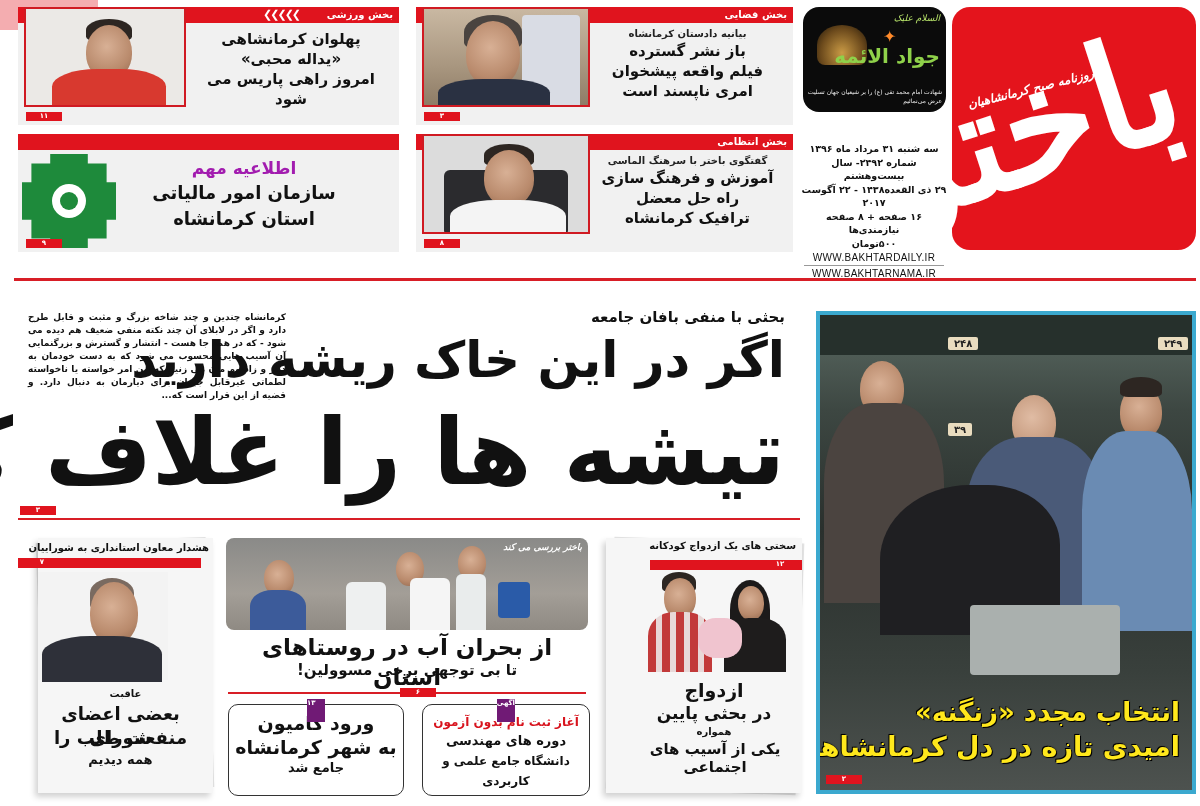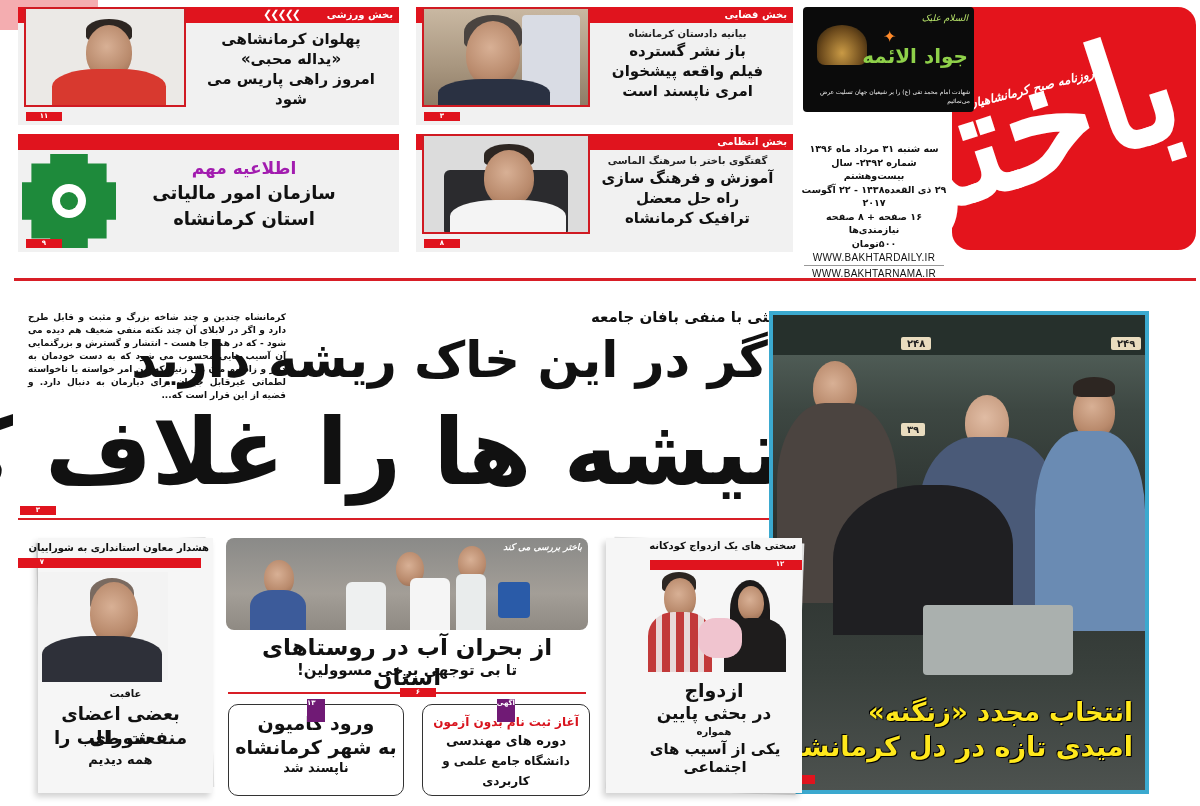--- a/index.html
+++ b/index.html
@@ -23,42 +23,42 @@
   .face { position: absolute; border-radius: 50% 50% 46% 46%; background: radial-gradient(circle at 45% 40%, #d8b095 0%, #b98a6c 60%, #8d644b 100%); }
   .hair { position: absolute; border-radius: 50% 50% 20% 20%; background: #2d2622; }
   .suit { position: absolute; border-radius: 40% 40% 0 0; }
 
   
   .logo-box { position: absolute; left: 952px; top: 7px; width: 244px; height: 243px; background: #e4141c; border-radius: 18px; overflow: hidden; }
   .logo-main { position: absolute; right: 14px; top: 0; color: #fff; font-family: "DejaVu Serif", serif; font-weight: bold; font-size: 150px; line-height: 240px; transform: rotate(-18deg); transform-origin: center; white-space: nowrap; letter-spacing: -8px; }
   .logo-sub { position: absolute; left: 14px; top: 75px; color: #fff; font-size: 12px; font-style: italic; font-weight: bold; transform: rotate(-14deg); white-space: nowrap; }
 
   
-  .banner { position: absolute; left: 803px; top: 7px; width: 171px; height: 105px; background: #0b0b0b; border-radius: 4px; overflow: hidden; }
+  .banner { position: absolute; left: 803px; top: 7px; width: 143px; height: 105px; background: #0b0b0b; border-radius: 16px; overflow: hidden; }
   .banner-dome { position: absolute; left: 14px; top: 18px; width: 50px; height: 40px; background: radial-gradient(ellipse at 50% 70%, #c99a45 0%, #6c4a1c 60%, #1a1208 100%); border-radius: 50% 50% 8px 8px; }
   .banner-t1 { position: absolute; right: 6px; top: 6px; color: #b7e36a; font-size: 9px; font-style: italic; }
   .banner-cross { position: absolute; left: 80px; top: 20px; color: #ff8a2a; font-size: 16px; font-weight: bold; }
   .banner-title { position: absolute; right: 6px; top: 36px; color: #8fd14a; font-size: 20px; font-weight: bold; line-height: 26px; }
   .banner-cap { position: absolute; right: 4px; left: 4px; top: 80px; color: #eee; font-size: 6px; line-height: 9px; text-align: right; }
 
   
   .date-info { position: absolute; left: 800px; top: 142px; width: 148px; text-align: center; font-size: 9.5px; font-weight: bold; line-height: 13.5px; color: #111; }
   .url { display: block; direction: ltr; font-family: "Liberation Sans", sans-serif; font-weight: normal; font-size: 10px; letter-spacing: 0.3px; border-bottom: 1px solid #999; margin: 1px 4px 0; }
 
   
   .rule { position: absolute; height: 3px; background: #d81e26; }
 
   
   .lead-kicker { position: absolute; right: 415px; top: 308px; font-size: 15px; font-weight: bold; text-align: right; }
   .lead-h1 { position: absolute; right: 415px; top: 330px; font-size: 50px; font-weight: bold; line-height: 60px; white-space: nowrap; letter-spacing: -1px; }
   .lead-h2 { position: absolute; right: 415px; top: 400px; font-size: 92px; font-weight: bold; line-height: 105px; white-space: nowrap; letter-spacing: -2px; }
   .lead-body { position: absolute; left: 28px; top: 311px; width: 258px; font-size: 9px; font-weight: bold; line-height: 13px; text-align: justify; text-align-last: right; }
 
   
-  .parl { position: absolute; left: 769px; top: 311px; width: 380px; height: 483px; border: 4px solid #3ba9cf; background: linear-gradient(180deg,#5b6a63 0%,#3d4742 20%,#2a302d 45%,#39403c 75%,#4d524f 100%); overflow: hidden; }
+  .parl { position: absolute; left: 816px; top: 311px; width: 380px; height: 483px; border: 4px solid #3ba9cf; background: linear-gradient(180deg,#5b6a63 0%,#3d4742 20%,#2a302d 45%,#39403c 75%,#4d524f 100%); overflow: hidden; }
   .seat-tag { position: absolute; background: #e9dcbf; color: #222; font-size: 10px; font-weight: bold; padding: 1px 6px; border-radius: 2px; }
   .parl-h { position: absolute; right: 12px; color: #ffe81c; font-weight: bold; text-shadow: 0 0 2px #000, 1px 1px 0 #000, -1px -1px 0 #000; white-space: nowrap; }
 
   
   .paper { position: absolute; background: #f6f6f6; box-shadow: -3px 4px 6px rgba(0,0,0,0.18); }
   .paper-shadow { position: absolute; background: #e4e4e4; }
   .paper-kicker { position: absolute; font-size: 10px; font-weight: bold; white-space: nowrap; }
   .red-strip { position: absolute; height: 10px; background: #e0141e; }
   .center-txt { position: absolute; text-align: center; font-weight: bold; }
   .rbox { position: absolute; border: 1.5px solid #333; border-radius: 10px; background: #fff; text-align: center; font-weight: bold; }
@@ -224,21 +224,21 @@
 </div>
 <div class="center-txt" style="left:226px; width:362px; top:632px; font-size:23px; line-height:30px;">از بحران آب در روستاهای استان</div>
 <div class="center-txt" style="left:226px; width:362px; top:660px; font-size:15px; line-height:20px;">تا بی توجهی برخی مسوولین!</div>
 <div class="rule" style="left:228px; top:692px; width:358px; height:2px;"></div>
 <div class="pg-tag" style="left:400px; top:688px; bottom:auto;">۶</div>
 
 <div class="rbox" style="left:228px; top:704px; width:176px; height:92px;">
   <div class="rtag">۱۳</div>
   <div style="font-size:19px; line-height:24px; margin-top:6px;">ورود کامیون</div>
   <div style="font-size:19px; line-height:24px;">به شهر کرمانشاه</div>
-  <div style="font-size:13px; line-height:18px;">ناپسند شد</div>
+  <div style="font-size:13px; line-height:18px;">جامع شد</div>
 </div>
 
 <div class="rbox" style="left:422px; top:704px; width:168px; height:92px;">
   <div class="rtag">آگهی</div>
   <div style="font-size:12px; line-height:18px; margin-top:8px; color:#d8141e;">آغاز ثبت نام بدون آزمون</div>
   <div style="font-size:13px; line-height:20px;">دوره های مهندسی</div>
   <div style="font-size:12px; line-height:20px;">دانشگاه جامع علمی و کاربردی</div>
 </div>
 
 <div class="paper-shadow" style="left:610px; top:540px; width:190px; height:252px; transform:rotate(2deg);"></div>

